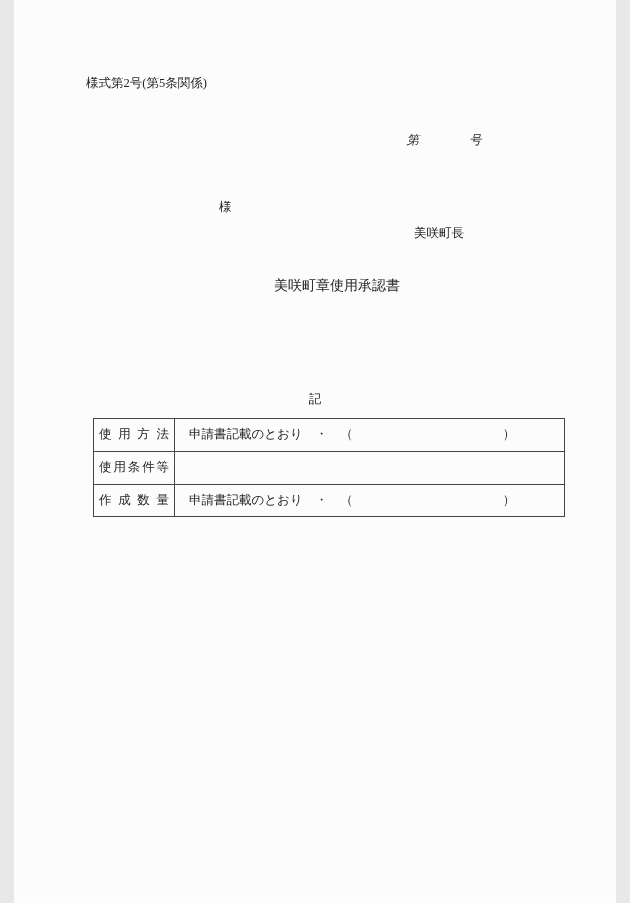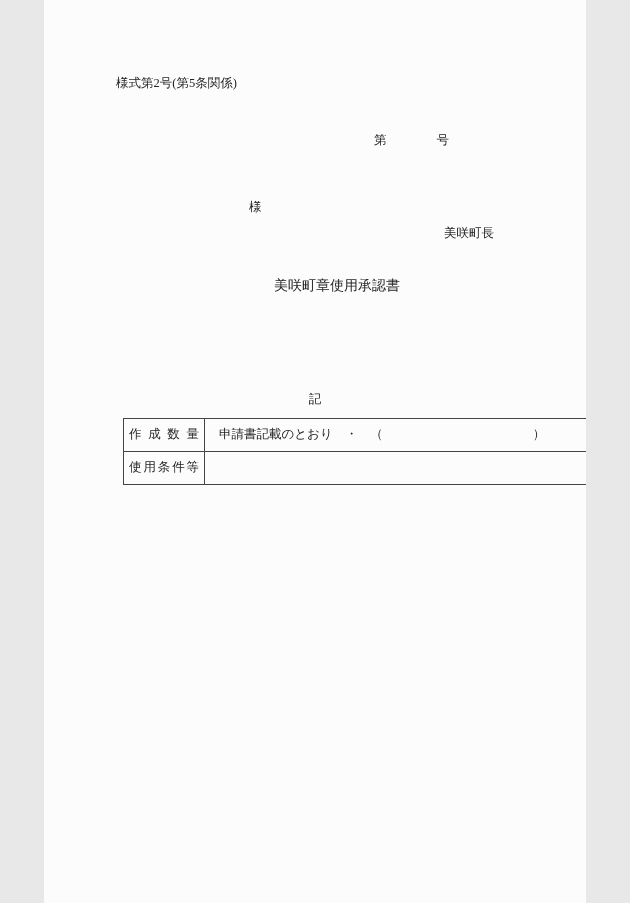--- a/index.html
+++ b/index.html
@@ -1,31 +1,31 @@
 <!DOCTYPE html>
 <html><head>
 <meta charset="utf-8">
 <style>
   * { margin: 0; padding: 0; box-sizing: border-box; }
   html, body { background: #e8e8e8; }
   .page {
     position: relative;
-    width: 542px;
+    width: 602px;
     height: 903px;
     margin: 0 auto;
     background: #fcfcfc;
     color: #242424;
     font-family: "Liberation Serif", "DejaVu Serif", serif;
     font-size: 12.5px;
     overflow: hidden;
     padding-left: 45px;
   }
   .abs { position: absolute; white-space: pre; }
   .form-number { left: 72px; top: 75px; }
-  .right-block { left: 330px; right: 72px; text-align: left; }
+  .right-block { left: 330px; right: 72px; text-align: center; font-style: italic; }
   .doc-number { top: 132px; }
   .date-line { top: 154px; }
   .recipient { left: 205px; top: 199px; }
   .sender { left: 400px; top: 225px; }
   .doc-title {
     left: 0; right: 0; top: 277px;
     text-align: center;
     font-size: 14px;
     letter-spacing: 0px;
     margin-left: 44px;
@@ -77,23 +77,27 @@
   <div class="abs sender">美咲町長</div>
 
   <div class="abs doc-title">美咲町章使用承認書</div>
 
 
   <div class="abs ki-marker">記</div>
 
   <table class="approval">
     <tbody>
       <tr>
-        <td class="row-label">作 成 数 量</td>
+        <td class="row-label">使 用 方 法</td>
         <td class="row-value">申請書記載のとおり　・　（　　　　　　　　　　　　）</td>
       </tr>
       <tr>
         <td class="row-label">使用条件等</td>
         <td class="row-value"></td>
+      </tr>
+      <tr>
+        <td class="row-label">作 成 数 量</td>
+        <td class="row-value">申請書記載のとおり　・　（　　　　　　　　　　　　）</td>
       </tr>
     </tbody>
   </table>
 
 </div>
 
 </body></html>

